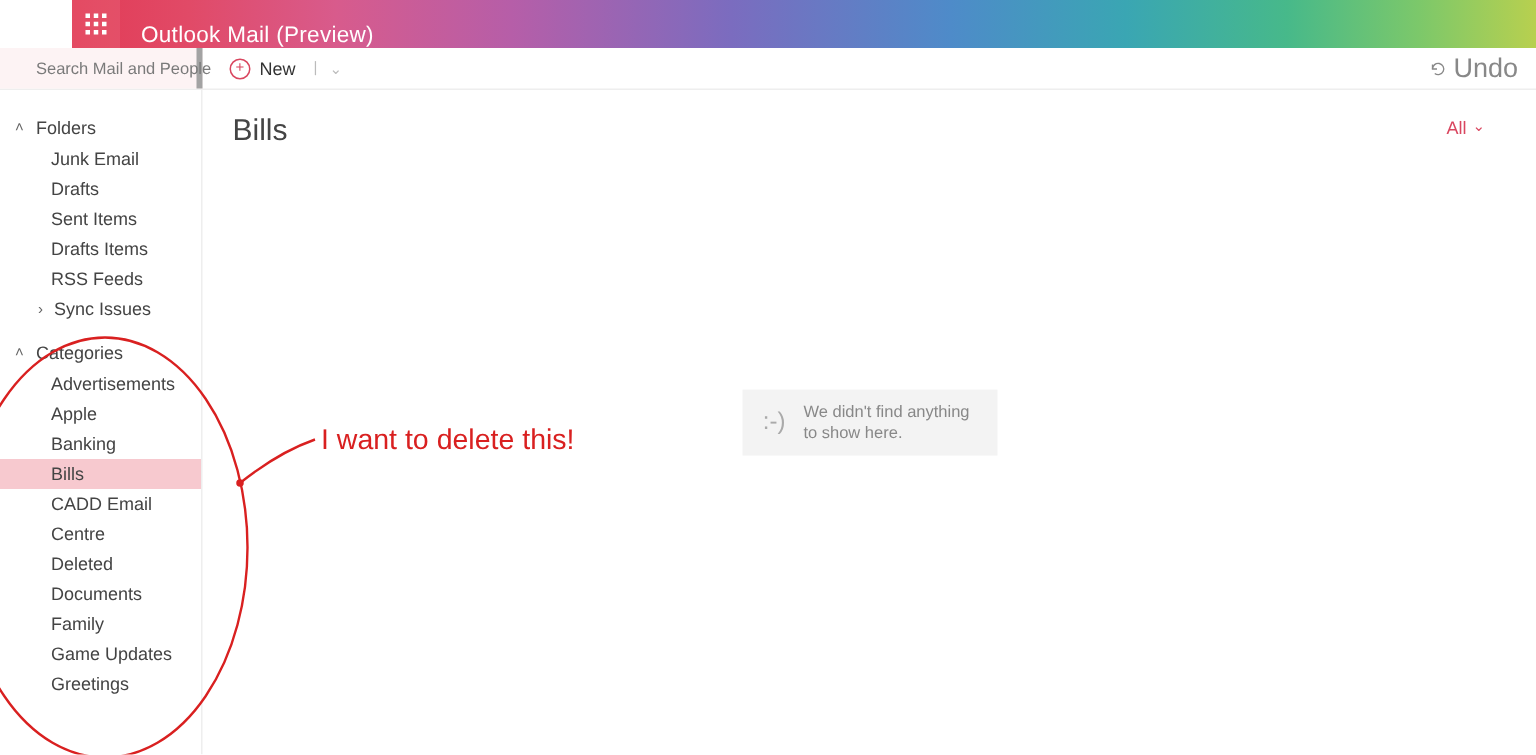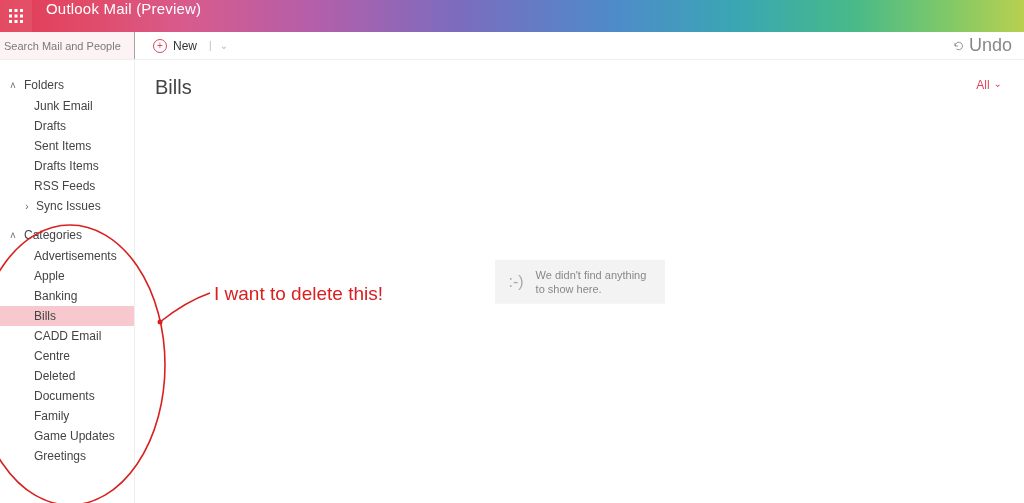--- a/index.html
+++ b/index.html
@@ -2,35 +2,36 @@
 <html><head>
 <meta charset="utf-8">
 <style>
   * { margin: 0; padding: 0; box-sizing: border-box; font-family: "Segoe UI", Arial, sans-serif; }
   html, body { width: 1024px; height: 503px; overflow: hidden; background: #fff; }
 
   
   .header {
     height: 32px;
     display: flex;
-    align-items: flex-start;
+    align-items: flex-end;
     background: linear-gradient(90deg,#e23b55 0%,#e14a67 8%,#d85b8c 18%,#b65ea8 30%,#7b6cbf 45%,#4e8bc9 60%,#3aa6b3 72%,#47b98a 83%,#7cc86a 92%,#b8d04f 100%);
     color: #fff;
+    margin-left: 48px;
   }
   .waffle {
     width: 32px; height: 32px; display: flex; align-items: center; justify-content: center;
     background: rgba(255,255,255,0.08);
     cursor: pointer;
   }
   .waffle svg { width: 16px; height: 16px; fill: #fff; }
   .app-title { margin-left: 14px; font-size: 15px; font-weight: 400; letter-spacing: .2px; }
 
   
   .row2 { display: flex; height: 28px; border-bottom: 1px solid #eee; }
-  .search-wrap { width: 135px; display: flex; align-items: center; padding: 0 6px 0 4px; background:#fdf3f4; border-right:1px solid #a3a3a3; }
+  .search-wrap { width: 135px; display: flex; align-items: center; padding: 0 6px 0 24px; background:#fdf3f4; border-right:4px solid #a3a3a3; }
   .search-input {
     flex: 1; border: none; outline: none; background: transparent;
     font-size: 11px; color: #333;
   }
   .search-input::placeholder { color: #7a7a7a; }
   .search-icon { width: 14px; height: 14px; color: #d9465f; cursor:pointer; }
   .toolbar { flex: 1; display: flex; align-items: center; padding: 0 12px 0 18px; }
   .new-btn { display: flex; align-items: center; gap: 6px; cursor: pointer; color:#333; font-size:12px; }
   .new-plus {
     width: 14px; height: 14px; border: 1px solid #d9465f; border-radius: 50%;
@@ -56,21 +57,21 @@
   .folder-item {
     padding: 3px 4px 3px 34px; cursor: pointer; color:#444; white-space:nowrap;
   }
   .folder-item.with-caret { padding-left: 22px; display:flex; align-items:center; gap:4px; }
   .folder-item.selected { background:#f7c9cf; }
   .categories-header { margin-top: 8px; }
 
   .main { flex: 1; position: relative; padding: 16px 20px 0 20px; }
   .page-title { font-size: 20px; font-weight: 300; color:#444; }
   .filter {
-    position: absolute; top: 18px; right: 22px;
+    position: absolute; top: 18px; right: 34px;
     display: flex; align-items: flex-start; gap: 4px; color:#d9465f; font-size:12px; cursor:pointer;
   }
   .empty {
     position: absolute; left: 50%; top: 50%; transform: translate(-50%,-50%);
     display: flex; align-items: center; gap: 12px;
     background: #f3f3f3; padding: 8px 14px; color:#888; font-size:11px;
     width: 170px;
   }
   .empty-face { font-size: 16px; color:#aaa; }
   .empty-text { line-height: 1.3; }

